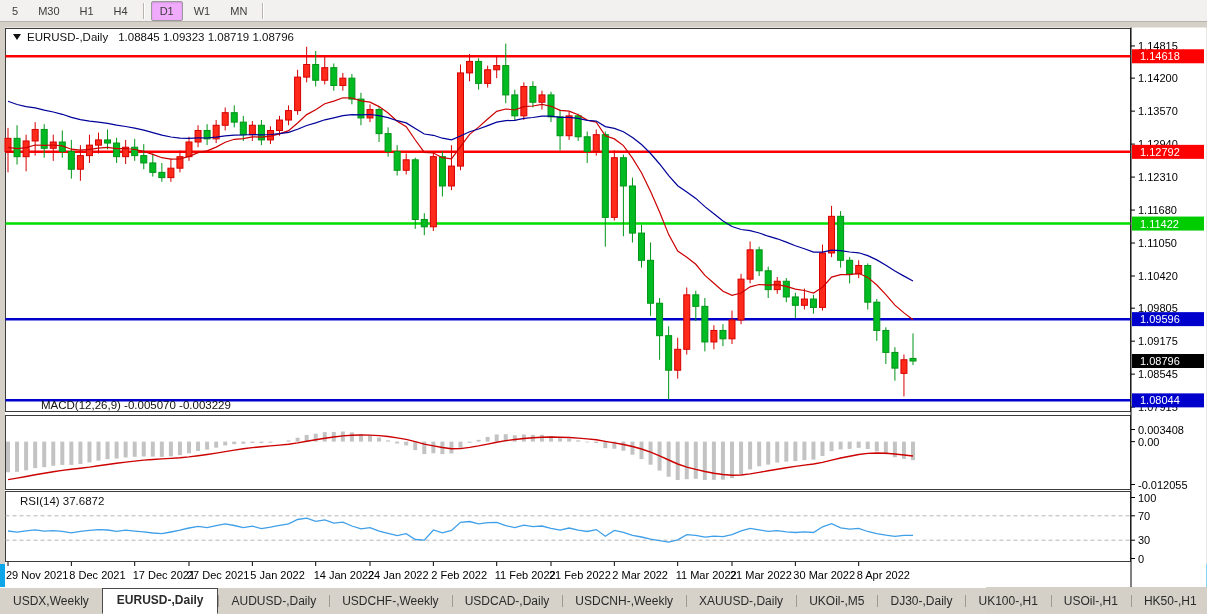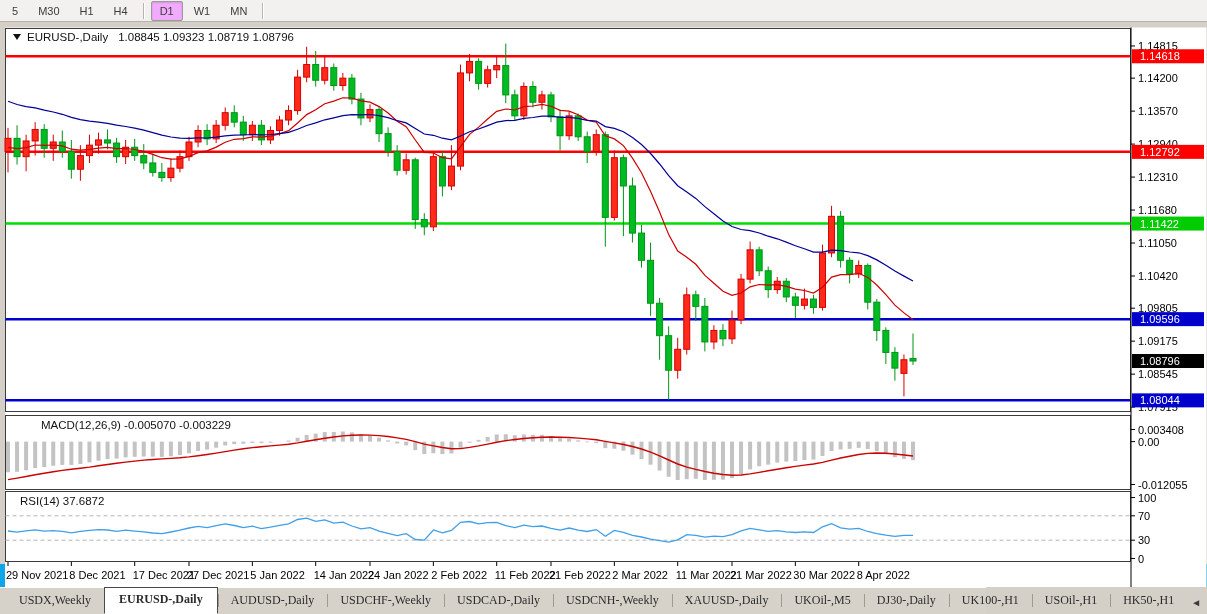--- a/index.html
+++ b/index.html
@@ -13,21 +13,21 @@
   .tf-btn.active{background:#f0abfc;border:1px solid #9a9a9a;box-shadow:inset 0 1px 2px rgba(0,0,0,.12);}
   .tf-sep{width:1px;height:16px;background:#b9b5ae;border-right:1px solid #fff;margin:0 5px;}
   
   .chart-wrap{position:absolute;left:0;top:23px;width:1207px;height:564px;background:#0ea5e9;}
   svg text{font-family:"Liberation Sans",sans-serif;}
   .pane-label{position:absolute;font-size:11.5px;color:#111;white-space:pre;pointer-events:none;}
   .tri{display:inline-block;width:0;height:0;border-left:4px solid transparent;border-right:4px solid transparent;
        border-top:6px solid #111;margin-right:6px;vertical-align:1px;}
   
   .tab-bar{position:absolute;left:0;top:587px;width:986px;height:27px;background:#d6d2ca;
-           border-top:1px solid #fff;display:flex;align-items:flex-end;padding-left:6px;box-sizing:border-box;font-family:Liberation Serif, serif;}
+           border-top:1px solid #fff;display:flex;align-items:flex-end;box-sizing:border-box;}
   .tab{font-size:12px;color:#2b2b2b;padding:4px 12px 5px 12px;margin-bottom:0;position:relative;
        border:1px solid transparent;cursor:default;white-space:nowrap;}
   .tab:not(.active):not(:first-child):before{content:"";position:absolute;left:-1px;top:5px;bottom:6px;width:1px;background:#9d9a93;}
   .tab.active{background:#fff;border:1px solid #4a4a4a;border-bottom:1px solid #fff;
               font-weight:bold;padding:4px 14px 6px 14px;z-index:2;}
   .tab-scroll{margin-left:auto;display:flex;align-items:center;gap:10px;padding:0 12px 6px 4px;}
   .tab-scroll .arr{font-size:10px;color:#3a3a3a;cursor:default;}
 </style>
 </head>
 <body>
@@ -465,21 +465,21 @@
         <text x="675.7" y="578.5">11 Mar 2022</text>
         <line x1="732" y1="562" x2="732" y2="566" stroke="#000"></line>
         <text x="730" y="578.5">21 Mar 2022</text>
         <line x1="795.35" y1="562" x2="795.35" y2="566" stroke="#000"></line>
         <text x="793.35" y="578.5">30 Mar 2022</text>
         <line x1="858.7" y1="562" x2="858.7" y2="566" stroke="#000"></line>
         <text x="856.7" y="578.5">8 Apr 2022</text>
       </g>
     </svg>
   <div class="pane-label" style="left:13px;top:8px;"><span class="tri"></span><span>EURUSD-,Daily</span><span style="margin-left:10px;">1.08845 1.09323 1.08719 1.08796</span></div>
-  <div class="pane-label" style="left:10px;top:396px;padding-left:31px;">MACD(12,26,9) -0.005070 -0.003229</div>
+  <div class="pane-label" style="left:10px;top:376px;padding-left:31px;">MACD(12,26,9) -0.005070 -0.003229</div>
   <div class="pane-label" style="left:20px;top:472px;">RSI(14) 37.6872</div>
 </div>
 
 <div class="tab-bar" id="tabbar">
     <div class="tab">USDX,Weekly</div>
     <div class="tab active">EURUSD-,Daily</div>
     <div class="tab">AUDUSD-,Daily</div>
     <div class="tab">USDCHF-,Weekly</div>
     <div class="tab">USDCAD-,Daily</div>
     <div class="tab">USDCNH-,Weekly</div>

